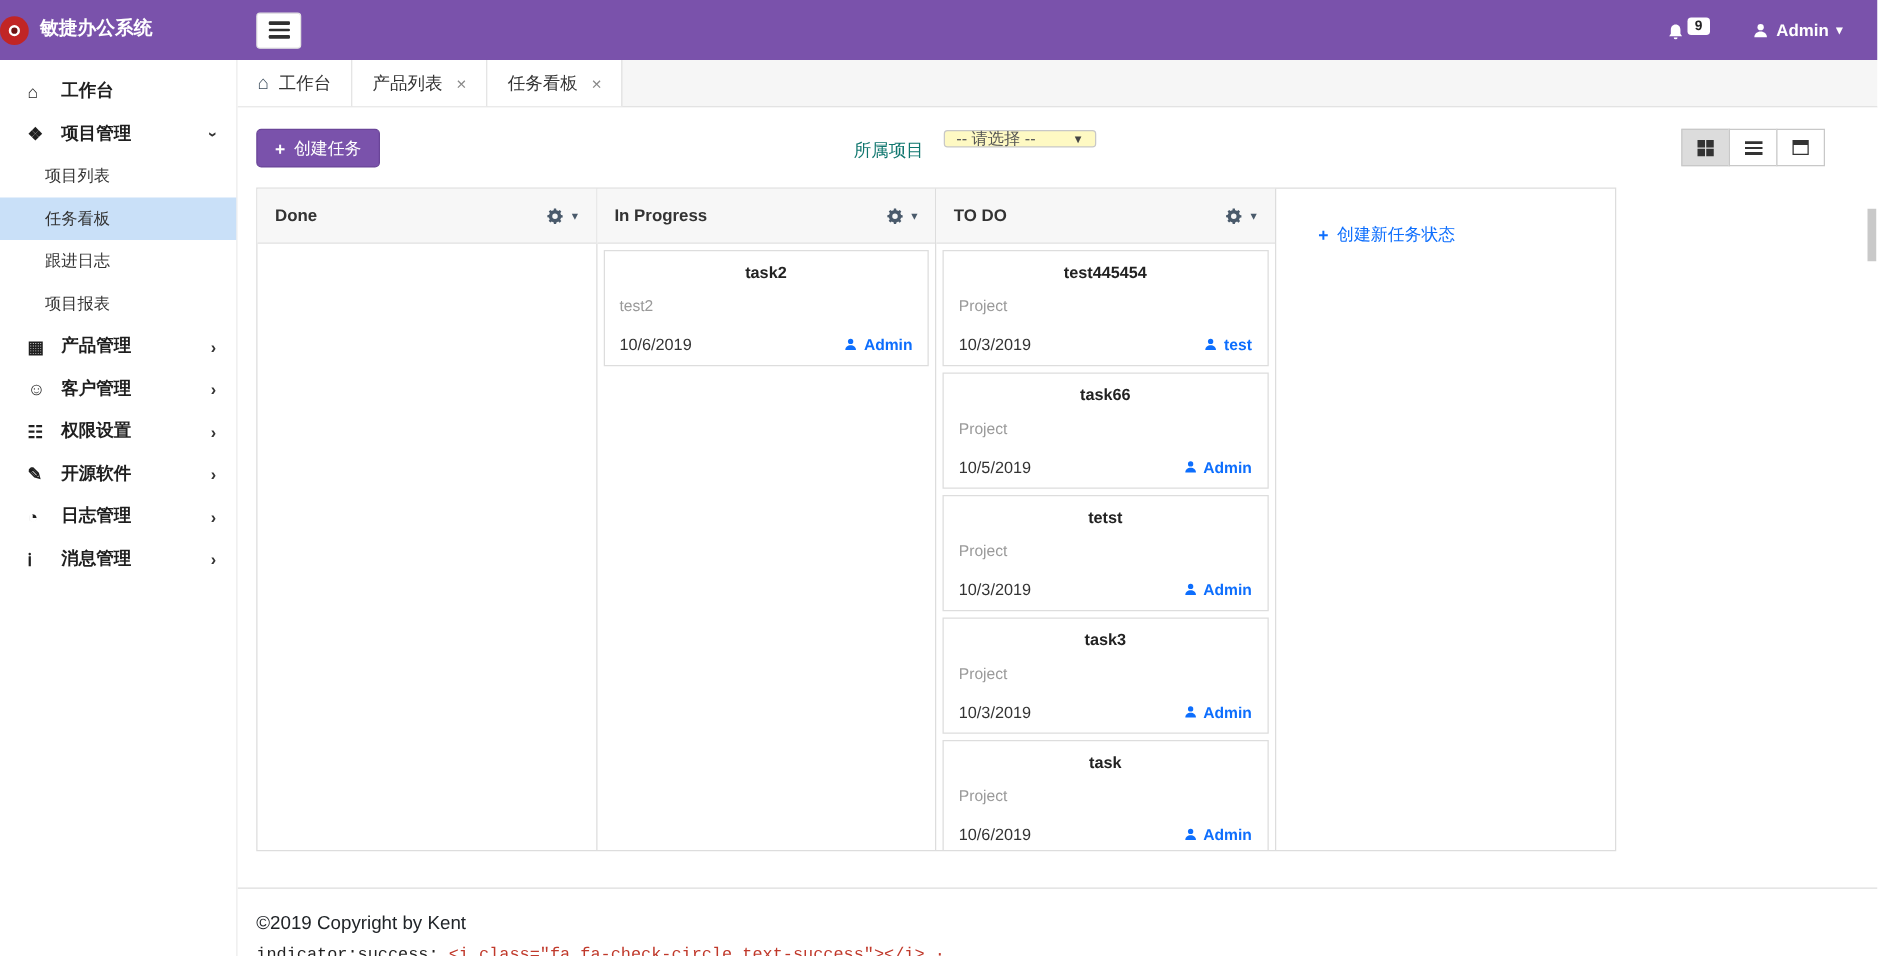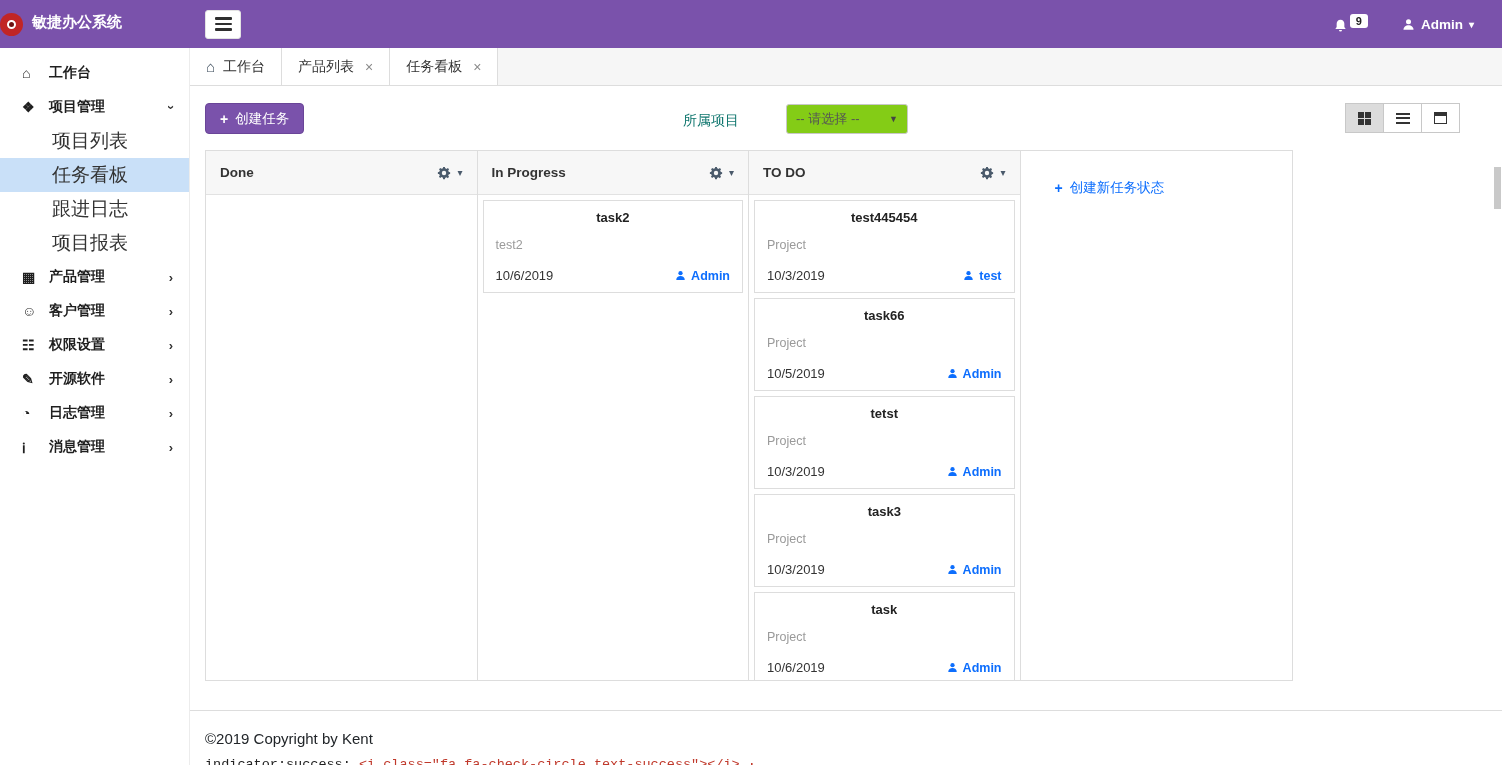--- a/index.html
+++ b/index.html
@@ -32,43 +32,43 @@
   .caret-dn { font-size:10px; color:#fff; }
 
   
   .sidebar { position:absolute; top:48px; left:0; bottom:0; width:190px;
     background:#fff; border-right:1px solid #ececec; padding-top:8px; z-index:5; }
   .sb-item { height:34px; display:flex; align-items:center; padding:0 16px 0 22px;
     font-size:14px; font-weight:bold; color:#1f1f1f; cursor:pointer; }
   .sb-icon { width:27px; font-size:14px; color:#1f1f1f; flex:none; }
   .sb-chevron { margin-left:auto; color:#333; font-size:13px; }
   .sb-chevron.down { display:inline-block; transform:rotate(90deg); }
-  .sb-subitem { height:34px; display:flex; align-items:center; padding-left:52px;
-    font-size:19px; color:#333; cursor:pointer; }
+  .sb-subitem { height:34px; display:flex; align-items:center; padding-left:36px;
+    font-size:13px; color:#333; cursor:pointer; }
   .sb-subitem.active { background:#c9e0f8; }
 
   
   .tabbar { position:absolute; left:190px; top:48px; right:0; height:38px;
     background:#f6f6f6; border-bottom:1px solid #ddd; display:flex; align-items:stretch; }
   .tab { display:flex; align-items:center; gap:8px; padding:0 16px; background:#fff;
     border-right:1px solid #ddd; font-size:14px; color:#333; cursor:pointer; white-space:nowrap; }
   .tab-icon { font-size:15px; color:#3a4a5a; }
   .tab-close { color:#8a8a8a; font-size:14px; margin-left:3px; cursor:pointer; }
 
   
   .toolbar { position:absolute; left:190px; top:86px; right:0; height:64px; background:#fff; }
   .btn-create { position:absolute; left:15px; top:17px; height:31px;
     background:#7a52ab; border:1px solid #6a4598; color:#fff; border-radius:4px;
     font-size:13.5px; padding:0 14px; display:flex; align-items:center; gap:7px;
     cursor:pointer; font-family:inherit; }
   .btn-create .plus { font-weight:bold; font-size:14px; }
   .filter-label { position:absolute; left:493px; top:26px; font-size:14px; color:#0f766e; }
-  .select { position:absolute; left:565px; top:18px; width:122px; height:30px;
-    border:1px solid #c8c8c8; border-radius:3px; background:#84cc16; display:flex;
-    align-items:center; padding:0 9px; font-size:13px; color:#555; cursor:pointer;margin-left:31px; }
+  .select { position:absolute; left:565px; top:18px; width:122px; height:14px;
+    border:1px solid #c8c8c8; border-radius:3px; background:#fef9c3; display:flex;
+    align-items:center; padding:0 9px; font-size:13px; color:#555; cursor:pointer; }
   .sel-caret { margin-left:auto; font-size:9px; color:#444; }
   .view-group { position:absolute; right:42px; top:17px; display:flex; }
   .vbtn { width:39px; height:30px; background:#fff; border:1px solid #c8c8c8;
     display:flex; align-items:center; justify-content:center; cursor:pointer; margin-left:-1px; }
   .vbtn.active { background:#dcdcdc; }
   .ico-grid { width:13px; height:13px; display:grid; grid-template-columns:6px 6px; gap:1px; }
   .ico-grid i { background:#333; }
   .ico-list { width:14px; height:11px;
     background:repeating-linear-gradient(to bottom,#333 0 2px,transparent 2px 4.5px); }
   .ico-cal { width:13px; height:12px; border:1.5px solid #333; border-top:4px solid #333; }

